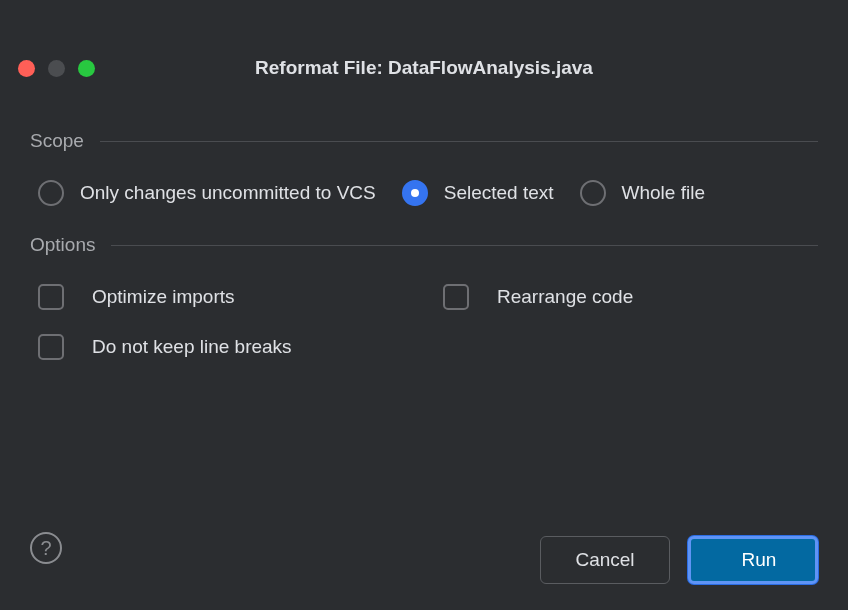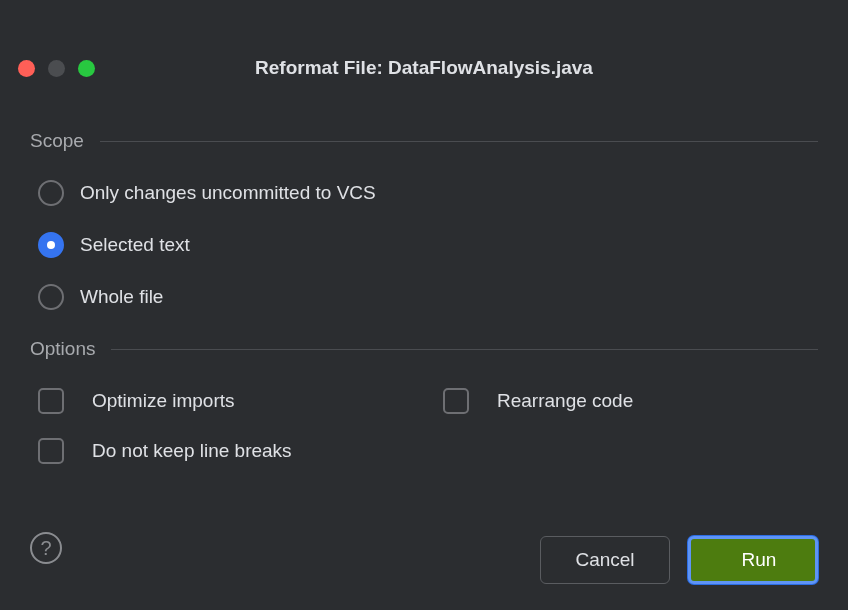--- a/index.html
+++ b/index.html
@@ -62,21 +62,21 @@
       margin-bottom: 28px;
     }
     .section-header::after {
       content: "";
       flex: 1;
       height: 1px;
       background: #4a4c50;
     }
     .radio-group {
       display: flex;
-      flex-direction: column;
+      flex-direction: row;
       gap: 26px;
       padding-left: 8px;
       text-align: center;
     }
     .radio-item {
       display: flex;
       align-items: center;
       gap: 16px;
       cursor: pointer;
     }
@@ -162,21 +162,21 @@
       border: none;
       font-family: inherit;
       margin-top: 24px;
     }
     .btn-cancel {
       background: #2b2d30;
       color: #dfe1e5;
       border: 1.5px solid #5a5c60;
     }
     .btn-run {
-      background: #4d7c0f;
+      background: #0369a1;
       color: #fff;
       border: 3px solid #5f94f5;
       box-shadow: 0 0 0 1px #2b6de5;
       padding-left: 12px;
     }
     .section-spacer {
       margin-top: 28px;
     }
   </style>
 </head>

